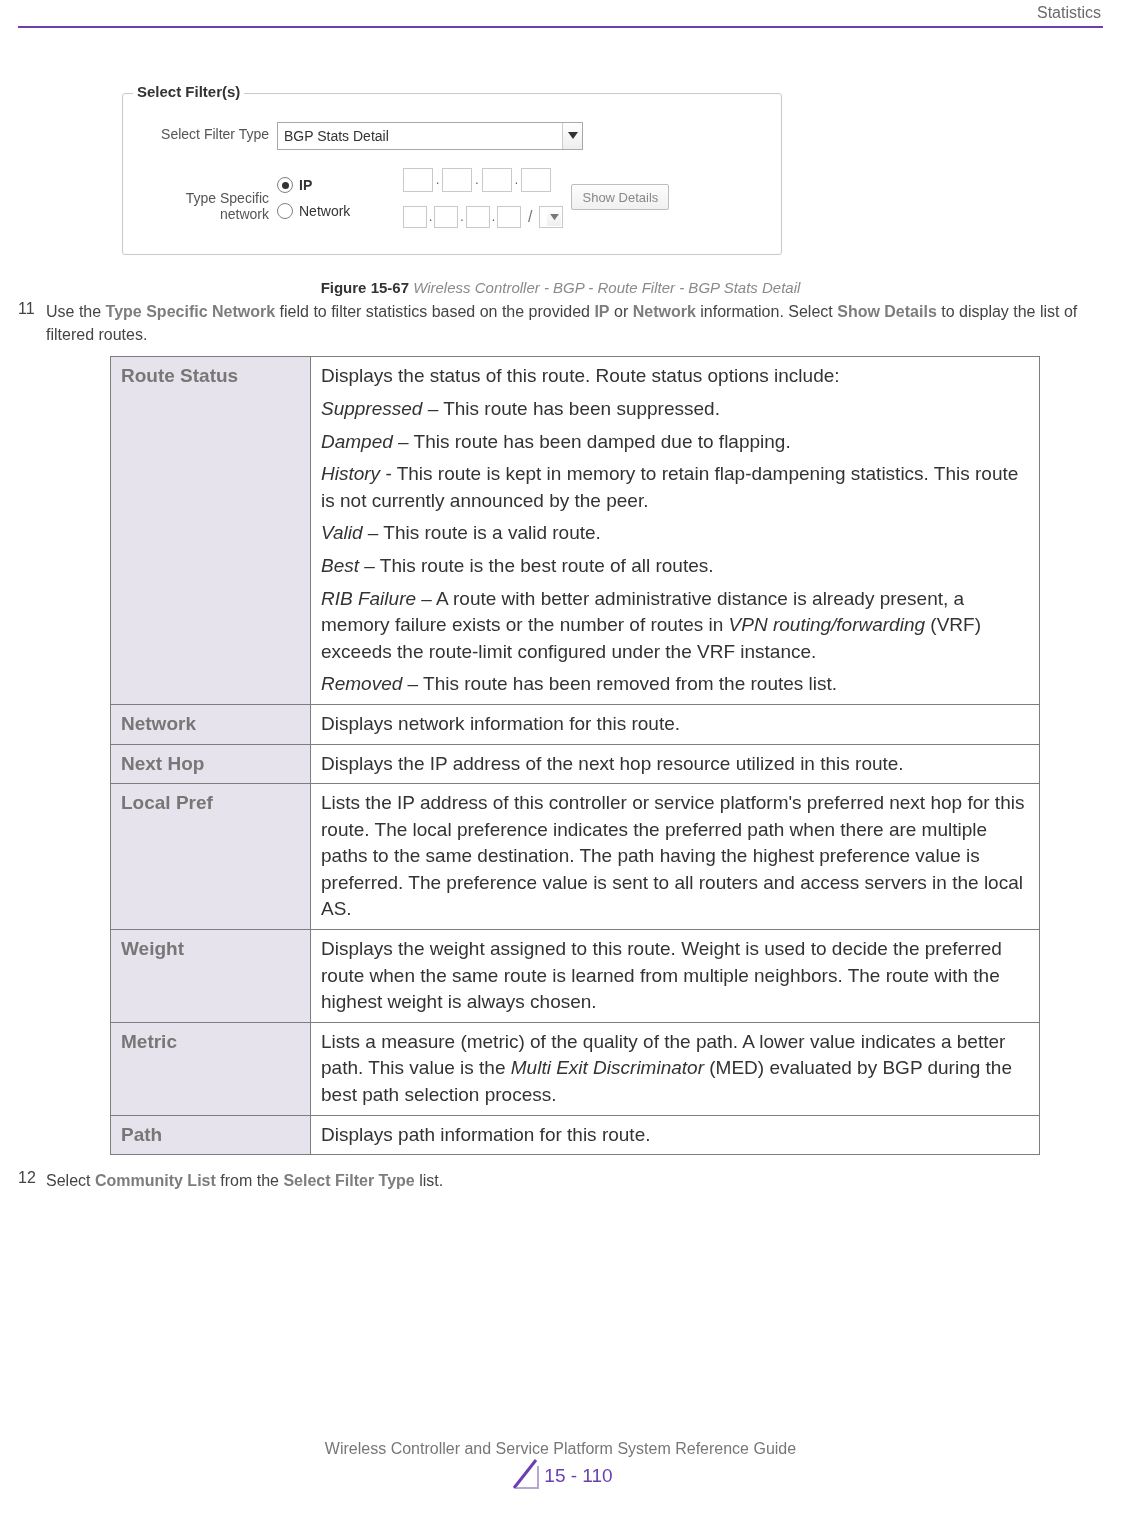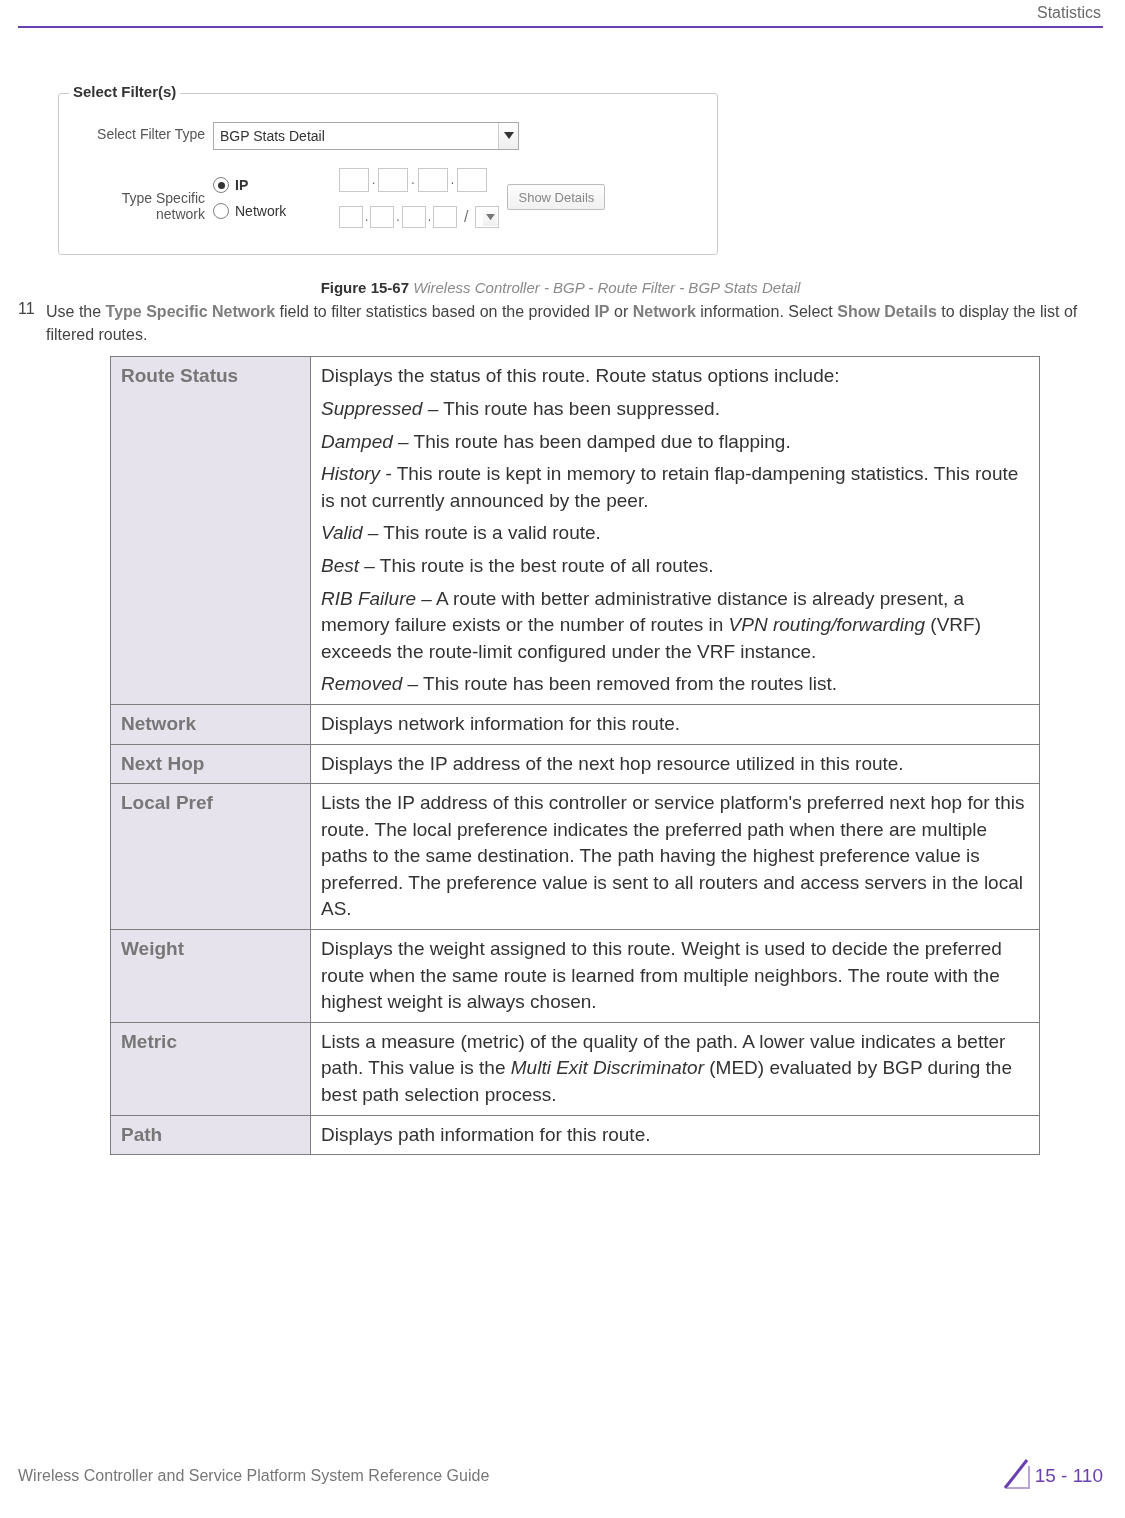--- a/index.html
+++ b/index.html
@@ -26,21 +26,21 @@
       font-size: 16px;
       color: #6a6a6a;
     }
     .content-wrap {
       position: absolute;
       top: 85px;
       left: 18px;
       right: 22px;
     }
     .screenshot-box {
-      margin-left: 40px;
+      margin-left: 104px;
       width: 660px;
       border: 0;
     }
     .fieldset {
       position: relative;
       border: 1px solid #c9c9c9;
       border-radius: 3px;
       padding: 18px 14px 26px 14px;
       margin-top: 8px;
     }
@@ -169,20 +169,21 @@
 
     .footer {
       position: absolute;
       left: 18px; right: 22px;
       bottom: 24px;
       display: flex;
       justify-content: space-between;
       align-items: center;
       font-size: 16px;
       color: #777;
+      flex-direction: column;
     }
     .footer-right {
       display: flex;
       align-items: center;
       gap: 2px;
     }
     .slash-icon svg { width: 34px; height: 32px; }
     .pagenum { font-size: 19px; color: #6a3fb0; }
   </style>
 </head>
@@ -343,20 +344,30 @@
           <td class="key">Path</td>
           <td>
             <div class="desc-block">
               <p>Displays path information for this route.</p>
             </div>
           </td>
         </tr>
       </tbody>
   </table>
 
+  <div class="list-item">
+    <div class="li-num">12</div>
+    <div class="li-body">
+      <span>Select </span>
+      <span class="bold-gray">Community List</span>
+      <span> from the </span>
+      <span class="bold-gray">Select Filter Type</span>
+      <span> list.</span>
+    </div>
+  </div>
 
 </div>
 
 <div class="footer">
   <div>Wireless Controller and Service Platform System Reference Guide</div>
   <div class="footer-right">
     <span class="slash-icon">
       <svg viewBox="0 0 34 32">
         <line x1="6" y1="30" x2="28" y2="2" stroke="#6a3fb0" stroke-width="3"></line>
         <polyline points="8,30 30,30 30,8" fill="none" stroke="#b9a6d4" stroke-width="2"></polyline>

